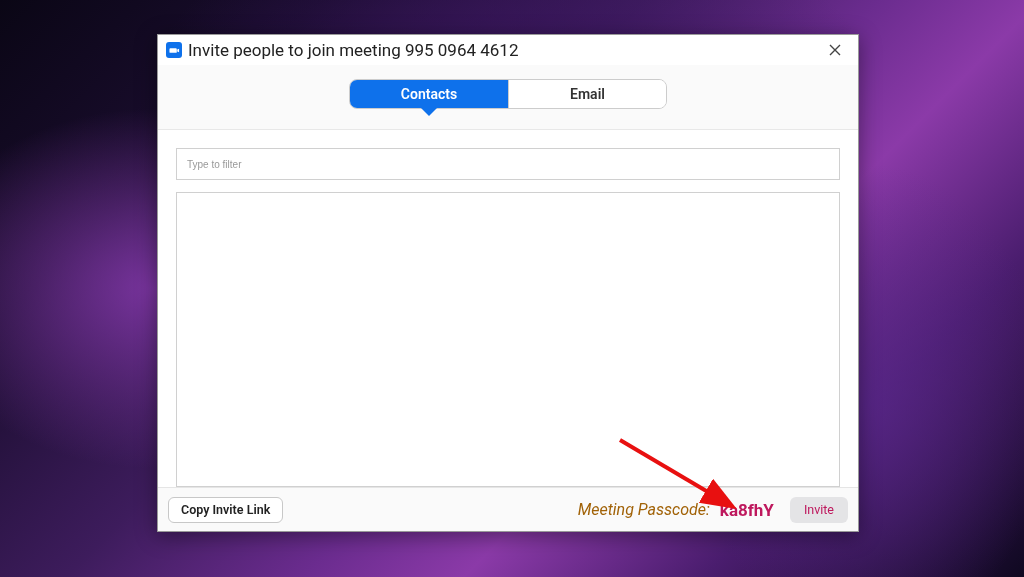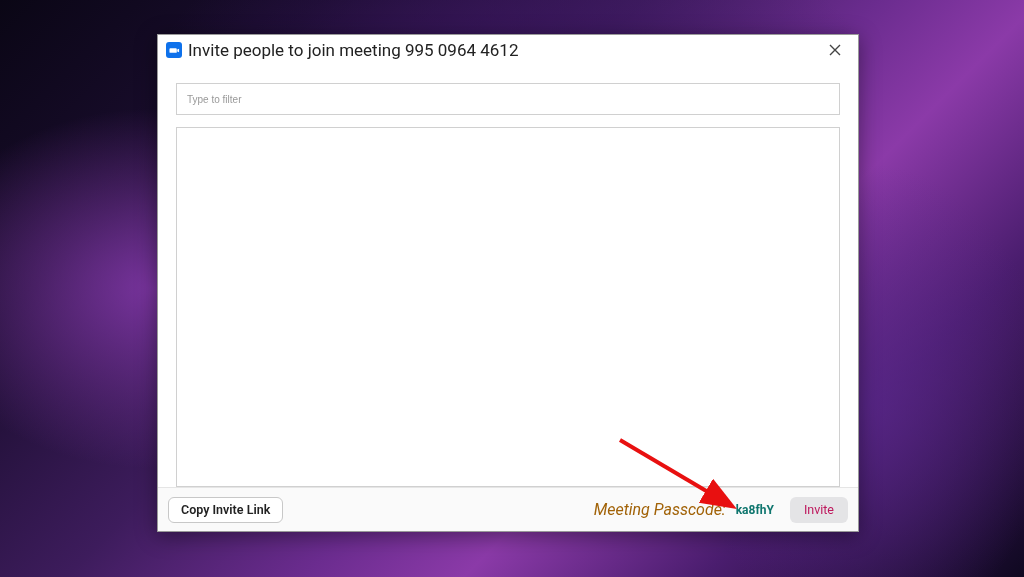--- a/index.html
+++ b/index.html
@@ -171,23 +171,23 @@
     }
     .footer-spacer {
       flex: 1;
     }
     .passcode-label {
       font-size: 16px;
       color: #a16207;
       font-style: italic;
     }
     .passcode-value {
-      font-size: 12px;
+      font-size: 17px;
       font-weight: 700;
-      color: #0f766e;
+      color: #be185d;
       margin-left: 2px;
       margin-right: 8px;
     }
     .invite-btn {
       height: 26px;
       padding: 0 14px;
       border: none;
       background: #e4e4e6;
       border-radius: 6px;
       font-size: 12.5px;
@@ -216,20 +216,31 @@
         </svg>
     </div>
     <div class="titlebar-title">Invite people to join meeting 995 0964 4612</div>
     <div class="close-btn">
       <svg width="12" height="12" viewBox="0 0 12 12">
           <path d="M1 1 L11 11 M11 1 L1 11" stroke="#444" stroke-width="1.4" fill="none"></path>
         </svg>
     </div>
   </div>
 
+  <div class="tab-section">
+    <div class="tab-group">
+      <div class="tab active">
+        <span>Contacts</span>
+        <div class="tab-arrow"></div>
+      </div>
+      <div class="tab">
+        <span>Email</span>
+      </div>
+    </div>
+  </div>
 
   <div class="content">
     <input class="filter-input" type="text" placeholder="Type to filter" style="">
     <div class="list-area"></div>
   </div>
 
   <div class="footer">
     <div class="footer-btn">
       <span>Copy Invite Link</span>
     </div>

